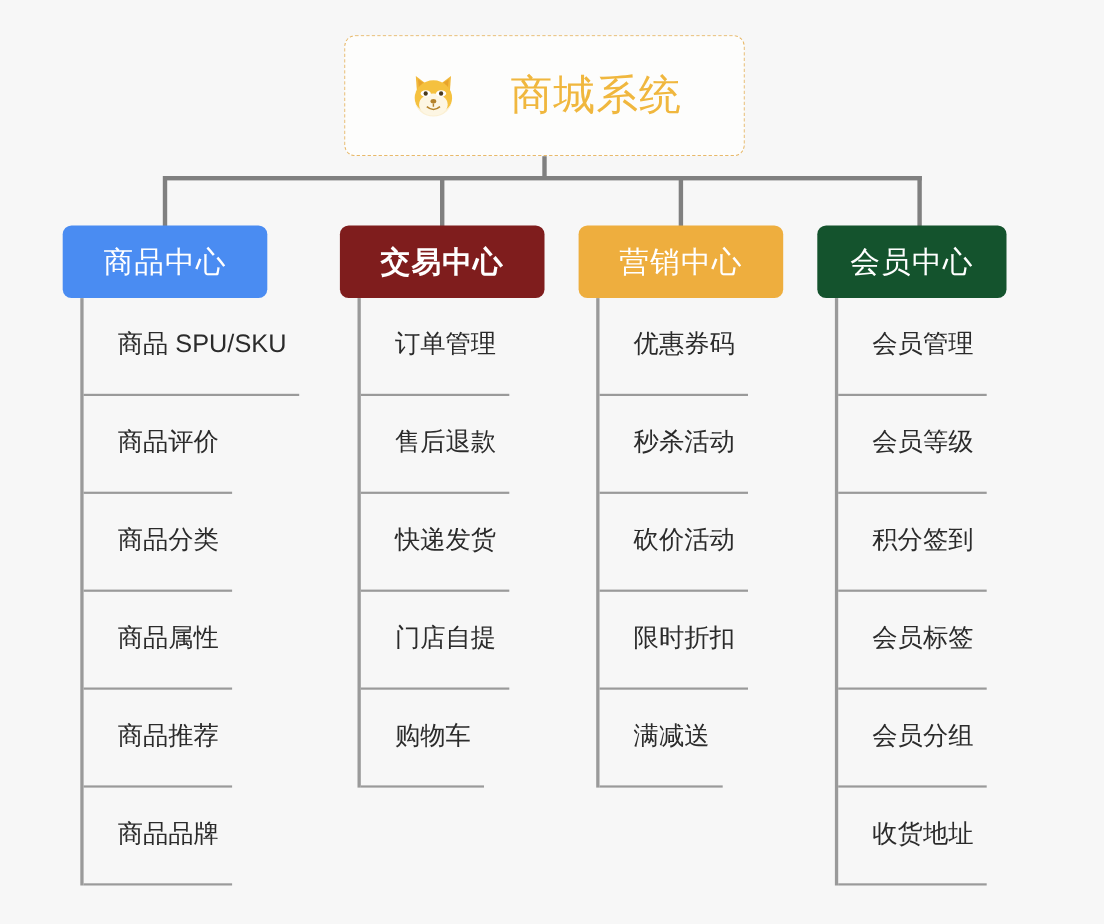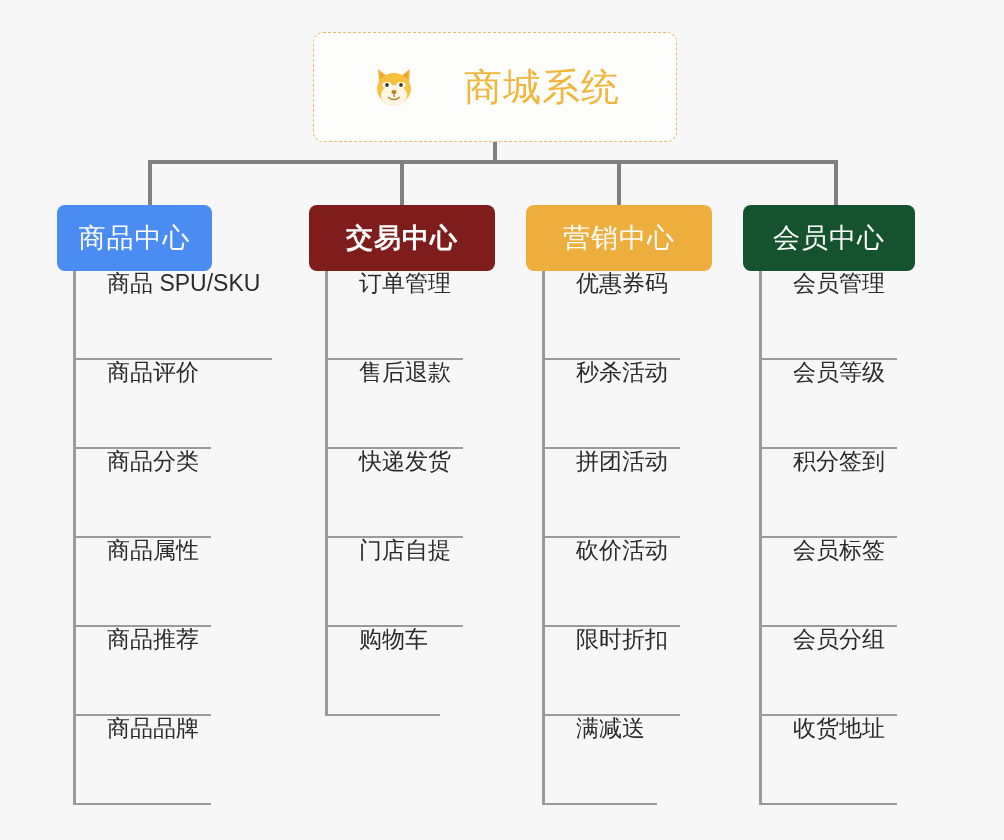--- a/index.html
+++ b/index.html
@@ -95,39 +95,39 @@
     height: 66px;
     border-radius: 8px;
     display: flex;
     align-items: center;
     justify-content: center;
     color: #ffffff;
     font-size: 27px;
     letter-spacing: 1px;
     white-space: nowrap;
   }
-  .col-1 .cat-box { width: 155px; background: #4a8cf2; font-family: Liberation Serif, serif; }
+  .col-1 .cat-box { width: 186px; background: #4a8cf2; font-family: Liberation Serif, serif; }
   .col-2 .cat-box { width: 186px; background: #7f1d1d; font-weight: bold; }
   .col-3 .cat-box { width: 186px; background: #eeae3e; }
   .col-4 .cat-box { width: 172px; background: #14532d; }
 
   
   .leaf-list {
     position: relative;
     margin-left: 16px;
     padding-left: 0;
     border-left: 3px solid #9a9a9a;
     width: 220px;
   }
   .leaf-item {
     position: relative;
     height: 89px;
     box-sizing: border-box;
     display: flex;
-    align-items: flex-start;
+    align-items: center;
   }
   .leaf-label {
     display: inline-block;
     margin-left: 31px;
     padding-bottom: 6px;
     font-size: 23px;
     line-height: 1.05;
     color: #2b2b2b;
     white-space: nowrap;
   }
@@ -234,24 +234,20 @@
     <div class="leaf-list">
       <div class="leaf-item">
         <span class="leaf-label">优惠券码</span>
         <span class="leaf-rule" style="width: 135px;"></span>
       </div>
       <div class="leaf-item">
         <span class="leaf-label">秒杀活动</span>
         <span class="leaf-rule" style="width: 135px;"></span>
       </div>
       <div class="leaf-item">
-        <span class="leaf-label">拼团活动</span>
-        <span class="leaf-rule" style="width: 135px;"></span>
-      </div>
-      <div class="leaf-item">
         <span class="leaf-label">砍价活动</span>
         <span class="leaf-rule" style="width: 135px;"></span>
       </div>
       <div class="leaf-item">
         <span class="leaf-label">限时折扣</span>
         <span class="leaf-rule" style="width: 135px;"></span>
       </div>
       <div class="leaf-item">
         <span class="leaf-label">满减送</span>
         <span class="leaf-rule" style="width: 112px;"></span>

